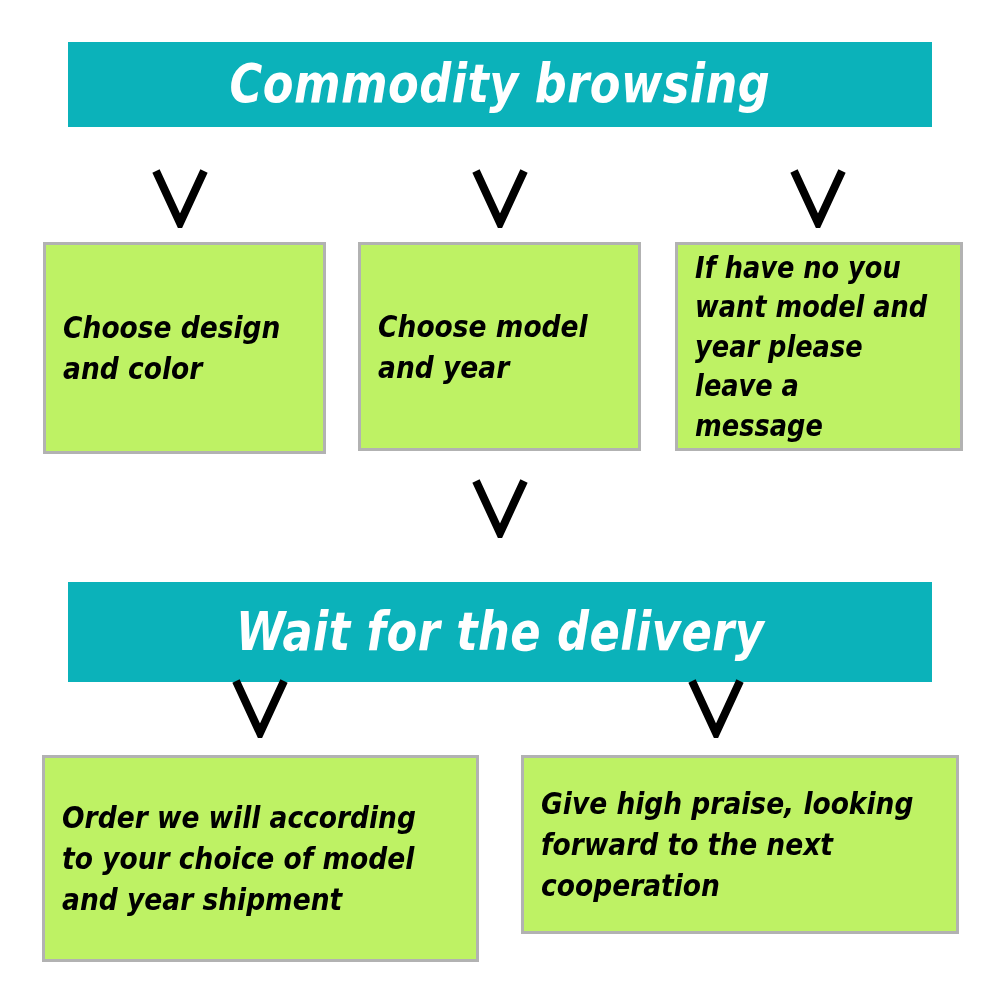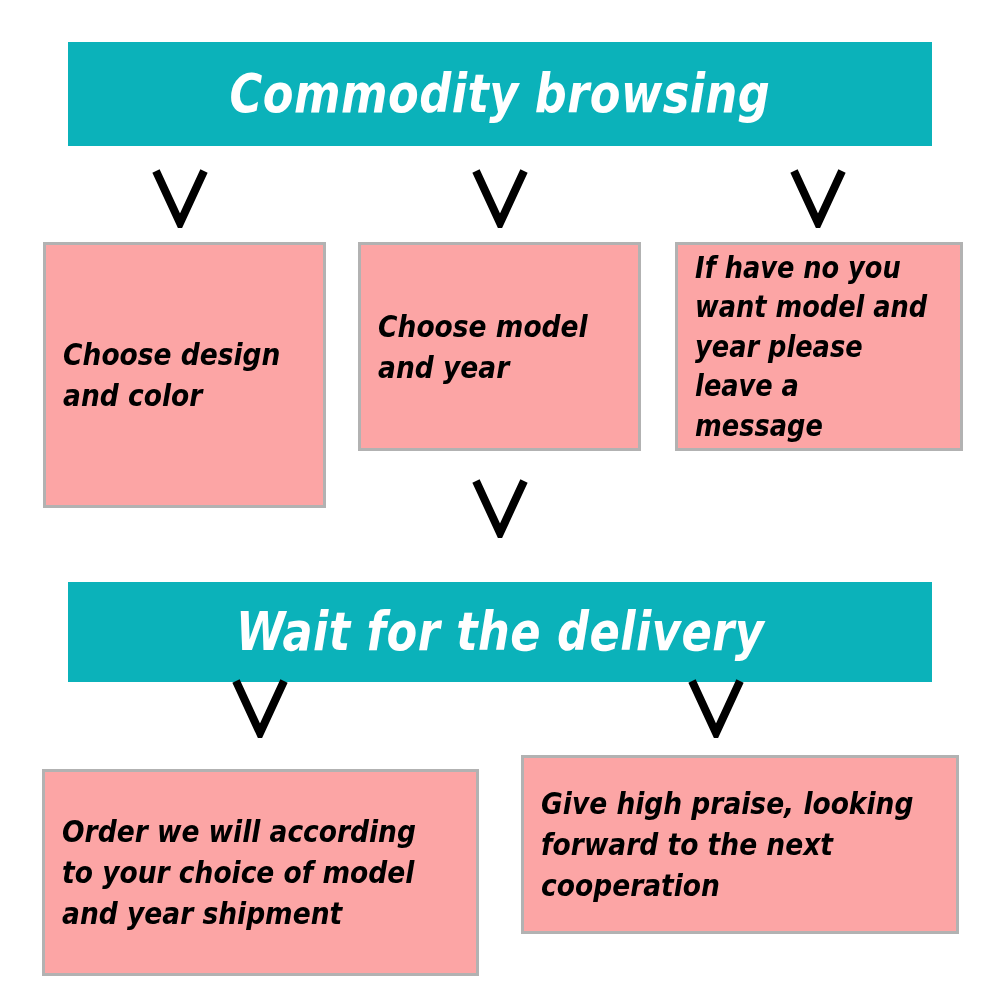--- a/index.html
+++ b/index.html
@@ -32,48 +32,48 @@
     color: #ffffff;
     font-weight: bold;
     font-style: italic;
     font-size: 54px;
     line-height: 1.05;
     letter-spacing: 0.5px;
     white-space: nowrap;
     transform: scaleX(0.92);
   }
 
-  #banner-top   { left: 68px;  top: 42px;  width: 864px; height: 104px; }
+  #banner-top   { left: 68px;  top: 42px;  width: 864px; height: 85px; }
   #banner-wait  { left: 68px;  top: 558px; width: 864px; height: 100px; margin-top: 24px; }
 
   
   .box {
     position: absolute;
-    background: #fca5a5;
+    background: #bef264;
     border: 3px solid #B2B2B2;
     box-sizing: border-box;
     display: flex;
     align-items: center;
   }
   .box-label {
     color: #000000;
     font-weight: bold;
     font-style: italic;
     font-size: 31px;
     line-height: 1.32;
     padding: 0 18px;
     transform: scaleX(0.95);
     transform-origin: left center;
   }
   .box-label.tight { font-size: 30px; }
 
-  #box-design   { left: 43px;  top: 242px; width: 283px; height: 266px; }
+  #box-design   { left: 43px;  top: 242px; width: 283px; height: 212px; }
   #box-model    { left: 358px; top: 242px; width: 283px; height: 209px; align-items: center; }
   #box-message  { left: 675px; top: 242px; width: 288px; height: 209px; }
-  #box-order    { left: 42px;  top: 755px; width: 437px; height: 207px; margin-top: 14px; }
+  #box-order    { left: 42px;  top: 755px; width: 437px; height: 207px; }
   #box-praise   { left: 521px; top: 755px; width: 438px; height: 179px; }
 
   #box-message .box-label { align-self: center; }
 
   
   .chevron {
     position: absolute;
     width: 56px;
     height: 60px;
     overflow: visible;

